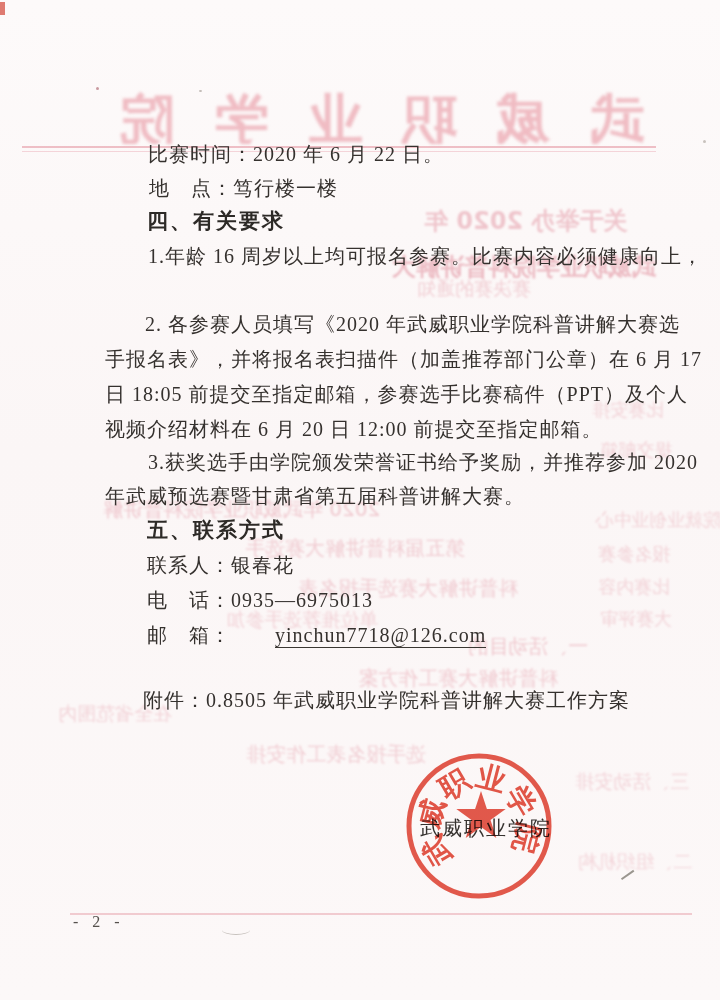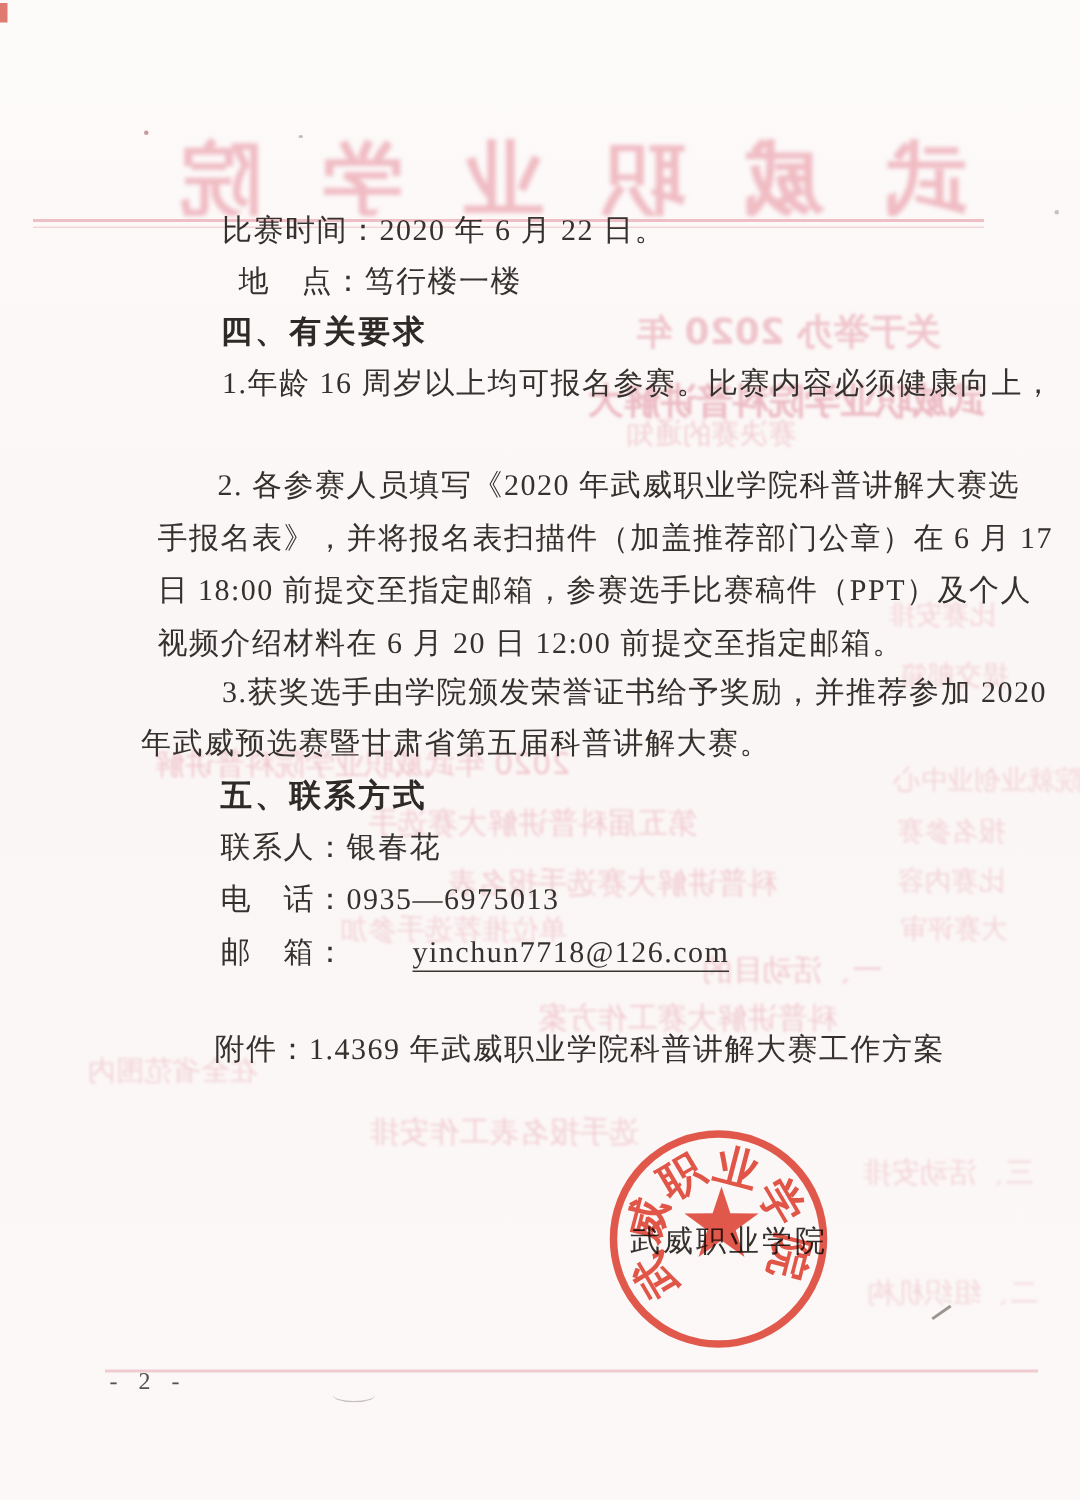--- a/index.html
+++ b/index.html
@@ -92,39 +92,39 @@
   <div class="bleed bf11">在全省范围内</div>
   <div class="bleed bf12">选手报名表工作安排</div>
   <div class="bleed bf13">三、活动安排</div>
   <div class="bleed bf14">二、组织机构</div>
   <div class="bleed bf15">学院就业创业中心</div>
   <div class="bleed bf16">报名参赛</div>
   <div class="bleed bf17">比赛内容</div>
   <div class="bleed bf18">大赛评审</div>
 
   <div class="ln" style="left:148px;top:142px">比赛时间：2020 年 6 月 22 日。</div>
-  <div class="ln" style="left:159px;top:176px">地　点：笃行楼一楼</div>
+  <div class="ln" style="left:149px;top:176px">地　点：笃行楼一楼</div>
   <div class="ln head" style="left:147px;top:209px">四、有关要求</div>
 
   <div class="ln" style="left:148px;top:244px">1.年龄 16 周岁以上均可报名参赛。比赛内容必须健康向上，</div>
   <div class="ln" style="left:145px;top:312px">2. 各参赛人员填写《2020 年武威职业学院科普讲解大赛选</div>
   <div class="ln" style="left:105px;top:347px">手报名表》，并将报名表扫描件（加盖推荐部门公章）在 6 月 17</div>
-  <div class="ln" style="left:105px;top:382px">日 18:00 前提交至指定邮箱，参赛选手比赛稿件（PPT）及个人</div>
+  <div class="ln" style="left:105px;top:382px">日 18:05 前提交至指定邮箱，参赛选手比赛稿件（PPT）及个人</div>
   <div class="ln" style="left:105px;top:417px">视频介绍材料在 6 月 20 日 12:00 前提交至指定邮箱。</div>
   <div class="ln" style="left:148px;top:450px">3.获奖选手由学院颁发荣誉证书给予奖励，并推荐参加 2020</div>
-  <div class="ln" style="left:94px;top:484px">年武威预选赛暨甘肃省第五届科普讲解大赛。</div>
+  <div class="ln" style="left:105px;top:484px">年武威预选赛暨甘肃省第五届科普讲解大赛。</div>
 
   <div class="ln" style="left:147px;top:553px">联系人：银春花</div>
   <div class="ln head" style="left:147px;top:518px">五、联系方式</div>
   <div class="ln" style="left:147px;top:588px">电　话：0935—6975013</div>
   <div class="ln" style="left:147px;top:623px">
     <span>邮　箱：</span><span class="email-val">yinchun7718@126.com</span>
   </div>
 
-  <div class="ln" style="left:143px;top:688px">附件：1.4369 年武威职业学院科普讲解大赛工作方案</div>
+  <div class="ln" style="left:143px;top:688px">附件：0.8505 年武威职业学院科普讲解大赛工作方案</div>
 
   <div class="ln" style="left:420px;top:816px;letter-spacing:2px">武威职业学院</div>
 
   <svg class="seal" width="170" height="170" viewBox="0 0 170 170">
     <circle cx="81" cy="82" r="70" fill="none" stroke="#df3a29" stroke-width="5" opacity="0.9"></circle>
     <polygon points="83,47 88.9,64.9 107.7,65 92.5,76.1 98.3,94 83,83 67.7,94 73.5,76.1 58.3,65 77.1,64.9" fill="#df3a29" opacity="0.9"></polygon>
     <g transform="rotate(-8 81 82)" fill="#df3a29" font-family="Liberation Serif, DejaVu Serif, serif" font-size="29" font-weight="700" text-anchor="middle" opacity="0.92">
       <g transform="rotate(-112.5 81 82)">
           <text x="81" y="43">武</text>
         </g>

